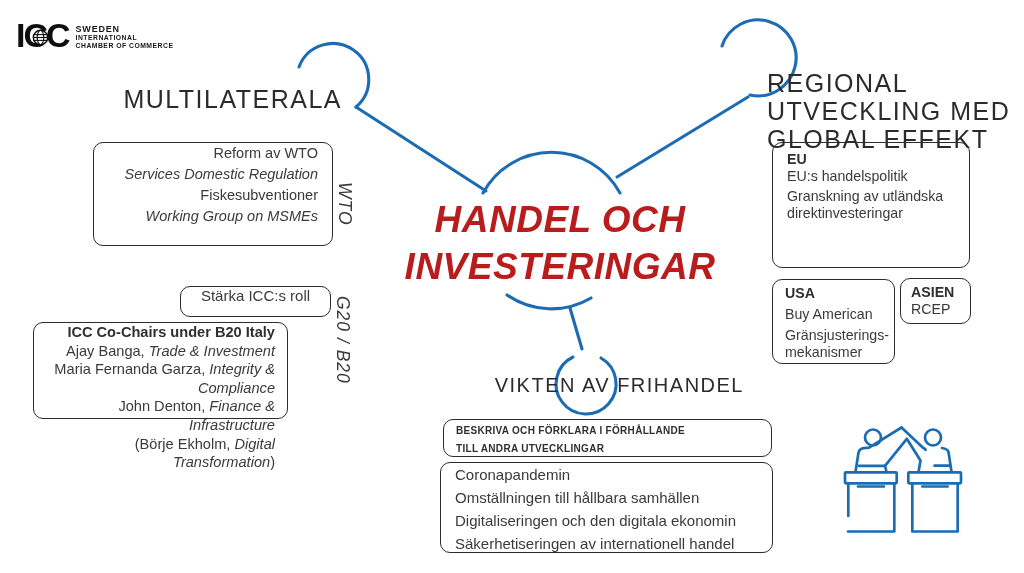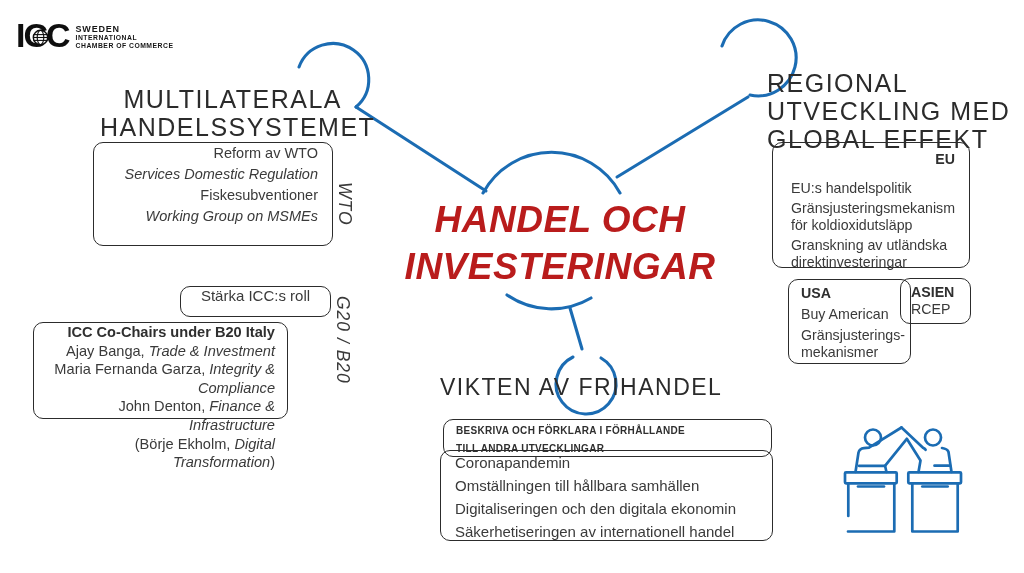--- a/index.html
+++ b/index.html
@@ -19,46 +19,46 @@
   #logo-region{font-size:9px;font-weight:700;letter-spacing:0.8px;line-height:10px;}
   #logo-org1,#logo-org2{font-size:6.8px;font-weight:700;letter-spacing:0.5px;line-height:8px;}
   
   .big-heading{font-size:25px;letter-spacing:1.5px;line-height:28px;color:#2b2b2b;font-weight:400;}
   #heading-multilateral{left:100px;top:85px;width:242px;text-align:right;}
   #heading-regional{left:767px;top:56px;text-align:left;margin-top:13px;}
   #center-title{
     left:352px;top:196px;width:416px;text-align:center;
     font-size:37px;font-weight:600;letter-spacing:0.5px;line-height:47px;color:#b91c1c;font-style:italic;
   }
-  #heading-frihandel{left:440px;top:374px;width:304px;text-align:left;
-    font-size:23px;letter-spacing:1.5px;color:#2b2b2b;font-weight:400;}
+  #heading-frihandel{left:440px;top:374px;width:304px;text-align:right;
+    font-size:20px;letter-spacing:1.5px;color:#2b2b2b;font-weight:400;}
   
   .box{
     position:absolute;border:1.6px solid #2c2c2c;border-radius:10px;background:transparent;
     box-sizing:border-box;color:#3a3a3a;display:flex;flex-direction:column;justify-content:flex-start;
   }
   .line{white-space:pre-line;}
   #wto-box{left:93px;top:142px;width:240px;height:104px;padding-right:14px;text-align:right;
     font-size:14.5px;line-height:21px;}
   #staerka-box{left:180px;top:286px;width:151px;height:31px;text-align:center;font-size:15px;}
   #b20-box{left:33px;top:322px;width:255px;height:97px;padding-right:12px;text-align:right;
     font-size:14.6px;line-height:18.6px;}
   #b20-box .box-title{font-weight:700;color:#2f2f2f;}
   #eu-box{left:772px;top:142px;width:198px;height:126px;padding:8px 14px;justify-content:flex-start;
-    font-size:14.2px;line-height:16.5px;align-items:flex-end;}
+    font-size:14.2px;line-height:16.5px;}
   #usa-box{left:772px;top:279px;width:123px;height:85px;padding:5px 12px;justify-content:flex-start;
-    font-size:14.2px;line-height:17px;margin-left:16px;}
+    font-size:14.2px;line-height:17px;}
   #asien-box{left:900px;top:278px;width:71px;height:46px;padding:4px 10px;justify-content:center;
     font-size:14.2px;line-height:17px;}
   .box-title{font-weight:700;color:#2f2f2f;}
   #eu-box .line,#usa-box .line{margin-top:4px;}
-  #eu-box .line:first-of-type{margin-top:12px;}
+  #eu-box .line:first-of-type{margin-top:0;}
   #beskriva-box{left:443px;top:419px;width:329px;height:38px;padding:2px 12px;
     font-weight:700;font-size:10px;line-height:17.5px;letter-spacing:0.3px;color:#2f2f2f;}
-  #topics-box{left:440px;top:450px;width:333px;height:91px;padding:0 14px;
+  #topics-box{left:440px;top:462px;width:333px;height:91px;padding:0 14px;
     font-size:15px;line-height:23px;}
   
   .vertical-label{
     writing-mode:vertical-rl;font-style:italic;font-size:17.5px;letter-spacing:1px;color:#3a3a3a;
   }
   #wto-vertical{left:334px;top:182px;}
   #g20-vertical{left:332px;top:296px;}
   svg{display:block;}
 </style>
 </head>
@@ -92,21 +92,20 @@
     </div>
     <div id="logo-textblock">
       <div id="logo-region">SWEDEN</div>
       <div id="logo-org1">INTERNATIONAL</div>
       <div id="logo-org2">CHAMBER OF COMMERCE</div>
     </div>
   </div>
 
   <div id="heading-multilateral" class="abs big-heading">
     <div>MULTILATERALA</div>
-    <div>HANDELSSYSTEMET</div>
   </div>
 
   <div id="wto-box" class="box">
     <div id="wto-items">
         <div class="line">Reform av WTO</div>
         <div class="line" style="font-style: italic;">Services Domestic Regulation</div>
         <div class="line">Fiskesubventioner</div>
         <div class="line" style="font-style: italic;">Working Group on MSMEs</div>
       </div>
   </div>
@@ -135,22 +134,20 @@
   <div id="heading-regional" class="abs big-heading">
     <div>REGIONAL</div>
     <div>UTVECKLING MED</div>
     <div>GLOBAL EFFEKT</div>
   </div>
 
   <div id="eu-box" class="box">
     <div class="box-title">EU</div>
     <div id="eu-items">
         <div class="line">EU:s handelspolitik</div>
-        <div class="line">Gränsjusteringsmekanism
-för koldioxidutsläpp</div>
         <div class="line">Granskning av utländska
 direktinvesteringar</div>
       </div>
   </div>
 
   <div id="usa-box" class="box">
     <div class="box-title">USA</div>
     <div id="usa-items">
         <div class="line">Buy American</div>
         <div class="line">Gränsjusterings-

